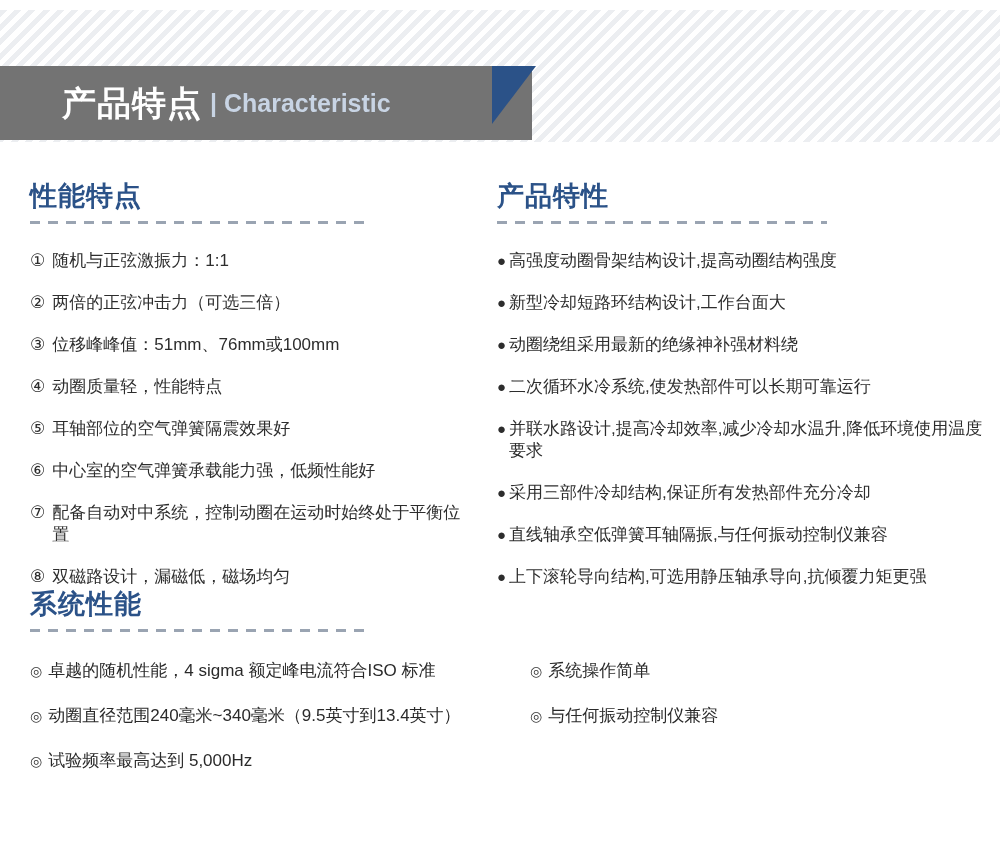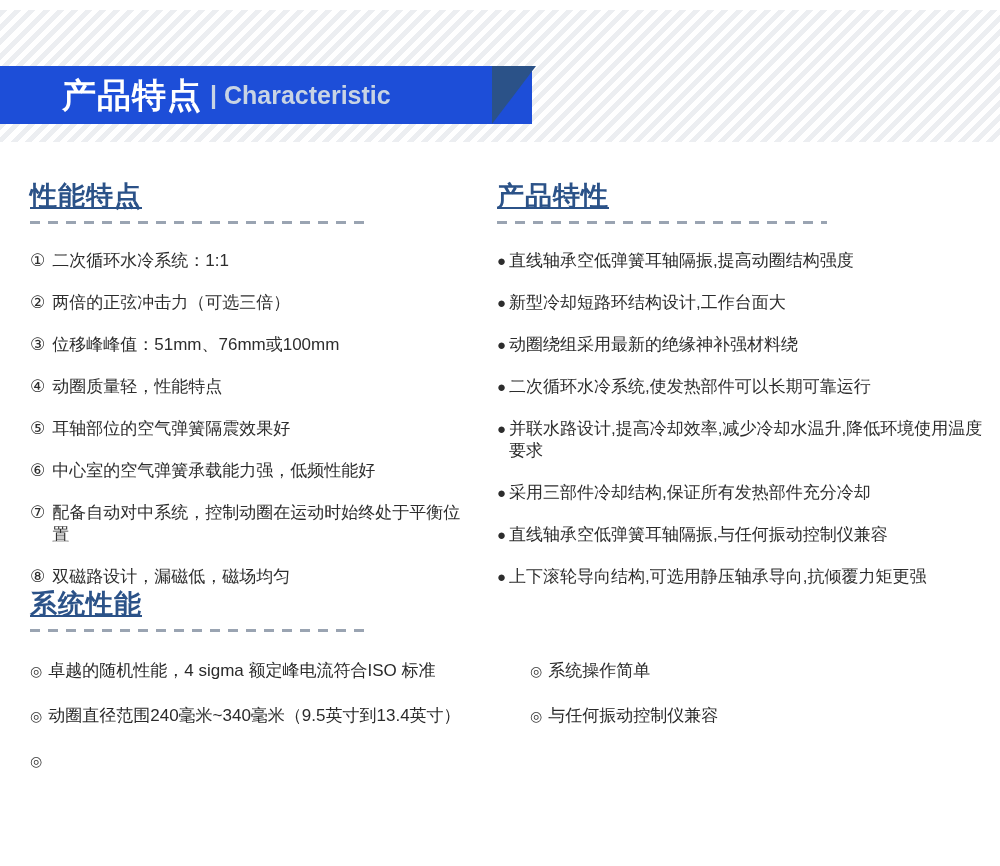--- a/index.html
+++ b/index.html
@@ -44,23 +44,23 @@
     left: 0;
     top: 0;
     width: 1000px;
     height: 10px;
     background: #ffffff;
   }
   .banner {
     position: absolute;
     left: 0;
     top: 66px;
-    height: 58px;
+    height: 74px;
     width: 532px;
-    background: #1d4ed8;
+    background: #737373;
     display: flex;
     align-items: center;
   }
   .banner-skew {
     position: absolute;
     left: 492px;
     top: 66px;
     width: 0;
     height: 0;
     border-top: 58px solid #2b5288;
@@ -82,21 +82,20 @@
     font-weight: bold;
   }
 
   
   .sec-title {
     font-size: 27px;
     font-weight: bold;
     color: #2b5288;
     letter-spacing: 1px;
     line-height: 32px;
-    text-decoration: underline;
   }
   .dash-rule {
     margin-top: 9px;
     height: 3px;
     width: 340px;
     background-image: repeating-linear-gradient(
       to right,
       #9aa4b2 0px,
       #9aa4b2 10px,
       rgba(0,0,0,0) 10px,
@@ -192,21 +191,21 @@
 </div>
 
 <div class="cols">
 
   <div class="col col-left">
     <div class="sec-title">性能特点</div>
     <div class="dash-rule"></div>
     <div class="list">
       <div class="item">
         <span class="marker">①</span>
-        <span class="txt">二次循环水冷系统：1:1</span>
+        <span class="txt">随机与正弦激振力：1:1</span>
       </div>
       <div class="item">
         <span class="marker">②</span>
         <span class="txt">两倍的正弦冲击力（可选三倍）</span>
       </div>
       <div class="item">
         <span class="marker">③</span>
         <span class="txt">位移峰峰值：51mm、76mm或100mm</span>
       </div>
       <div class="item">
@@ -231,21 +230,21 @@
       </div>
     </div>
   </div>
 
   <div class="col col-right">
     <div class="sec-title">产品特性</div>
     <div class="dash-rule short"></div>
     <div class="list">
       <div class="item">
         <span class="marker dot">●</span>
-        <span class="txt">直线轴承空低弹簧耳轴隔振,提高动圈结构强度</span>
+        <span class="txt">高强度动圈骨架结构设计,提高动圈结构强度</span>
       </div>
       <div class="item">
         <span class="marker dot">●</span>
         <span class="txt">新型冷却短路环结构设计,工作台面大</span>
       </div>
       <div class="item">
         <span class="marker dot">●</span>
         <span class="txt">动圈绕组采用最新的绝缘神补强材料绕</span>
       </div>
       <div class="item">
@@ -296,20 +295,21 @@
       </div>
       <div class="sys-cell b">
         <span class="marker">◎</span>
         <span class="txt">与任何振动控制仪兼容</span>
       </div>
     </div>
 
     <div class="sys-row">
       <div class="sys-cell a">
         <span class="marker">◎</span>
+        <span class="txt">试验频率最高达到 5,000Hz</span>
       </div>
       <div class="sys-cell b">
         <span class="marker"></span>
         <span class="txt"></span>
       </div>
     </div>
 
   </div>
 </div>
 

